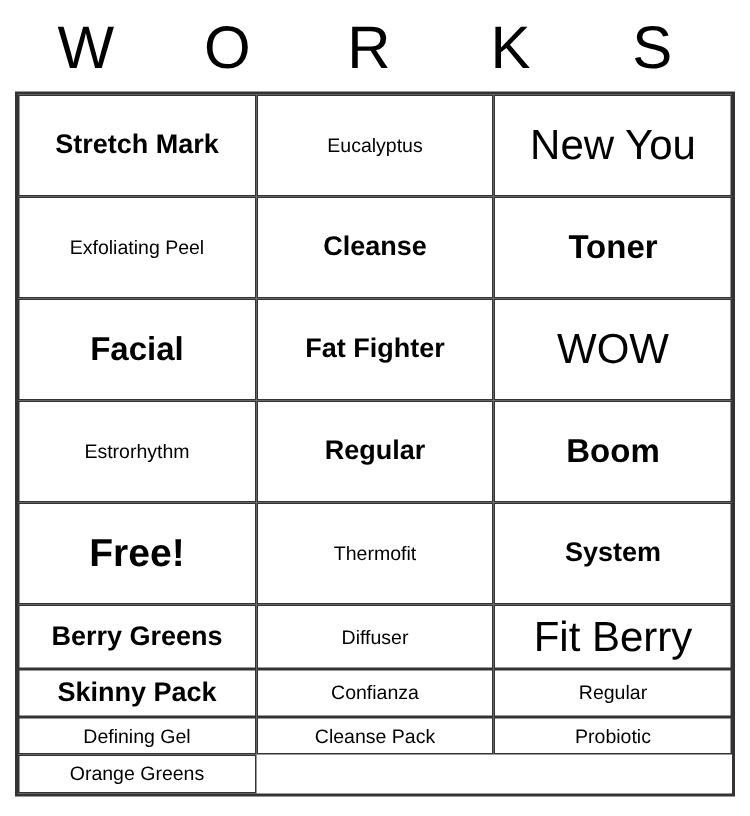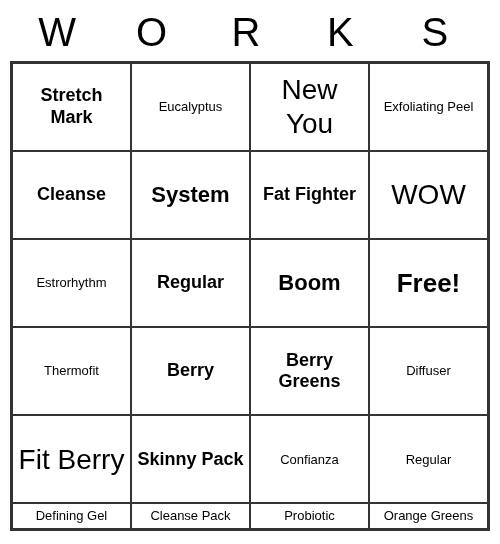--- a/index.html
+++ b/index.html
@@ -31,21 +31,21 @@
       padding: 0 4px;
     }
 
     .bingo-title span {
       flex: 1;
       text-align: center;
     }
 
     .bingo-grid {
       display: grid;
-      grid-template-columns: repeat(4, 1fr);
+      grid-template-columns: repeat(3, 1fr);
       grid-template-rows: repeat(5, 1fr);
       width: 100%;
       height: 470px;
       border: 2px solid #333;
     }
 
     .bingo-cell {
       border: 1.5px solid #333;
       display: flex;
       align-items: center;
@@ -90,29 +90,30 @@
     <span>S</span>
   </div>
 
 <div class="bingo-grid">
 
 <div class="bingo-cell medium-text">Stretch Mark</div>
     <div class="bingo-cell">Eucalyptus</div>
     <div class="bingo-cell xlarge-text">New You</div>
     <div class="bingo-cell">Exfoliating Peel</div>
     <div class="bingo-cell medium-text">Cleanse</div>
-    <div class="bingo-cell large-text">System</div>
+    <div class="bingo-cell large-text">Toner</div>
+    <div class="bingo-cell large-text">Facial</div>
     <div class="bingo-cell medium-text">Fat Fighter</div>
     <div class="bingo-cell xlarge-text">WOW</div>
     <div class="bingo-cell">Estrorhythm</div>
     <div class="bingo-cell medium-text">Regular</div>
     <div class="bingo-cell large-text">Boom</div>
     <div class="bingo-cell free-cell">Free!</div>
     <div class="bingo-cell">Thermofit</div>
-    <div class="bingo-cell medium-text">Berry</div>
+    <div class="bingo-cell medium-text">System</div>
     <div class="bingo-cell medium-text">Berry Greens</div>
     <div class="bingo-cell">Diffuser</div>
     <div class="bingo-cell xlarge-text">Fit Berry</div>
     <div class="bingo-cell medium-text">Skinny Pack</div>
     <div class="bingo-cell">Confianza</div>
     <div class="bingo-cell">Regular</div>
     <div class="bingo-cell">Defining Gel</div>
     <div class="bingo-cell">Cleanse Pack</div>
     <div class="bingo-cell">Probiotic</div>
     <div class="bingo-cell">Orange Greens</div>

